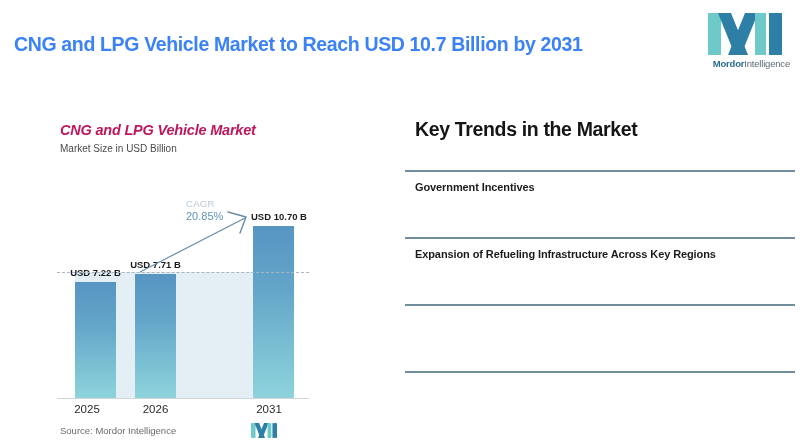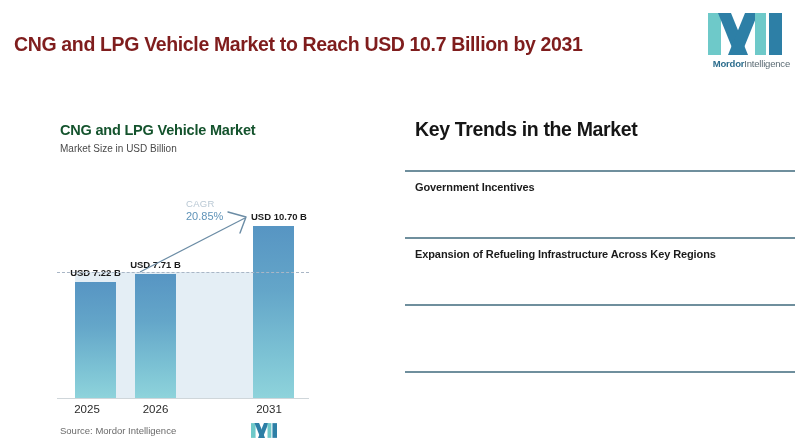--- a/index.html
+++ b/index.html
@@ -23,21 +23,21 @@
     left: 0; top: 0;
     width: 800px; height: 92px;
   }
   #page-title {
     position: absolute;
     left: 14px;
     top: 33px;
     font-size: 19.5px;
     font-weight: bold;
     letter-spacing: -0.35px;
-    color: #7f1d1d;
+    color: #3b82f6;
     white-space: nowrap;
   }
 
   
   #brand-logo {
     position: absolute;
     left: 700px;
     top: 11px;
     width: 90px;
     height: 68px;
@@ -58,23 +58,24 @@
   #chart-panel {
     position: absolute;
     left: 0; top: 100px;
     width: 380px; height: 348px;
   }
   #chart-title {
     position: absolute;
     left: 60px; top: 22px;
     font-size: 14.5px;
     font-weight: 600;
-    color: #14532d;
+    color: #be185d;
     letter-spacing: -0.2px;
     white-space: nowrap;
+    font-style: italic;
   }
   #chart-subtitle {
     position: absolute;
     left: 60px; top: 43px;
     font-size: 10px;
     font-weight: normal;
     color: #4a4a4a;
     white-space: nowrap;
   }
 

